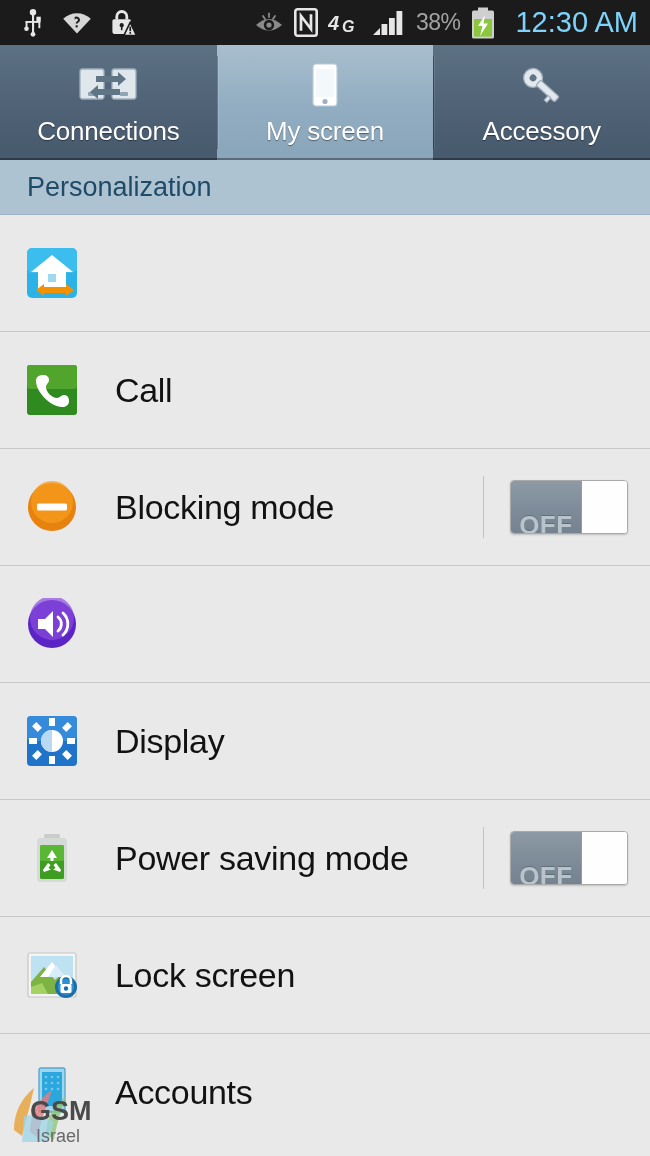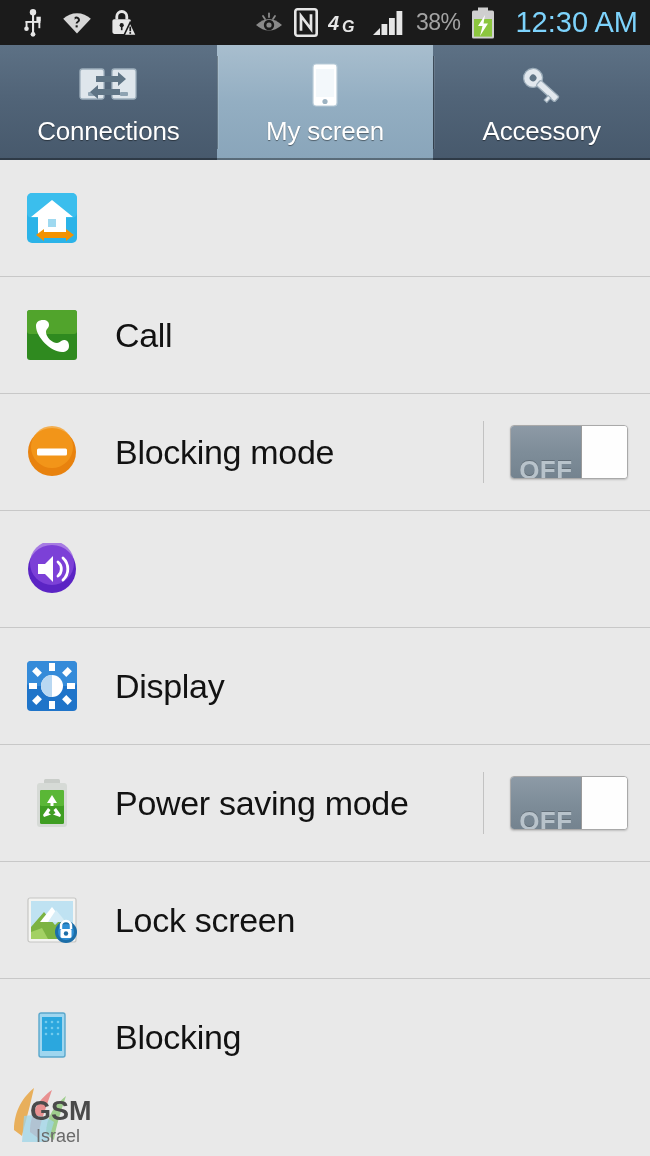--- a/index.html
+++ b/index.html
@@ -266,20 +266,23 @@
             <rect x="36" y="26" width="3.6" height="6" fill="#e2e8ee" stroke="#9aabb8" stroke-width="1.1"></rect>
           </g>
         </svg>
       </div>
       <div class="tab-label">Accessory</div>
     </div>
 
 
   </div>
 
+  <div class="section-header">
+    <span>Personalization</span>
+  </div>
 
   <div class="list">
 
     <div class="row">
       <div class="row-icon">
         <svg width="52" height="52" viewBox="0 0 52 52">
           <rect x="1" y="1" width="50" height="50" rx="5" fill="#2bb3e8"></rect>
           <rect x="1" y="1" width="50" height="25" rx="5" fill="#46c4f0" opacity="0.6"></rect>
           <polygon points="26,8 47,25 40,25 40,42 12,42 12,25 5,25" fill="#ffffff"></polygon>
           <rect x="22" y="27" width="8" height="8" fill="#9fd9f0"></rect>
@@ -415,21 +418,21 @@
               <circle cx="32" cy="10" r="1.3"></circle>
             <circle cx="20" cy="16" r="1.3"></circle>
               <circle cx="26" cy="16" r="1.3"></circle>
               <circle cx="32" cy="16" r="1.3"></circle>
             <circle cx="20" cy="22" r="1.3"></circle>
               <circle cx="26" cy="22" r="1.3"></circle>
               <circle cx="32" cy="22" r="1.3"></circle>
           </g>
         </svg>
       </div>
-      <div class="row-label">Blocking</div>
+      <div class="row-label">Accounts</div>
     </div>
 
   </div>
 
   <div class="watermark">
     <svg width="104" height="92" viewBox="0 0 104 92">
       <g opacity="0.82">
         <path d="M6 72 C6 52 16 38 26 30 C22 48 18 62 14 78 Z" fill="#e8a33d"></path>
         <path d="M22 74 C22 54 32 40 44 32 C38 50 32 64 30 80 Z" fill="#e87d7d"></path>
         <path d="M38 76 C38 58 48 46 58 38 C52 56 48 68 46 82 Z" fill="#8fc97a"></path>

